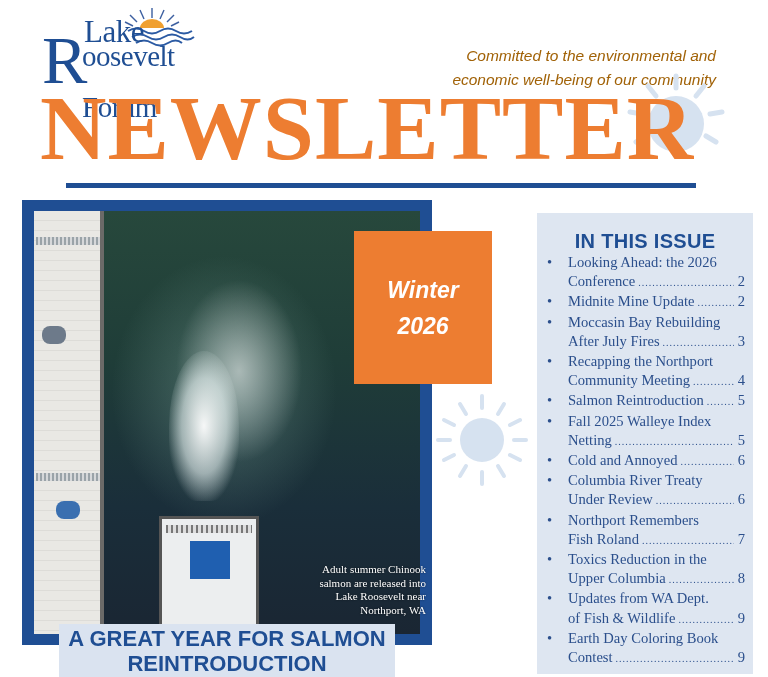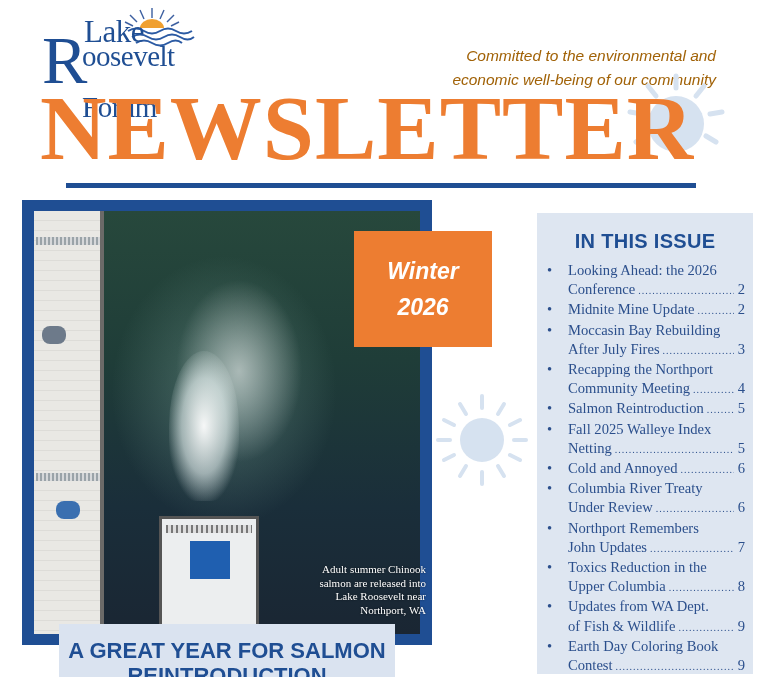--- a/index.html
+++ b/index.html
@@ -35,33 +35,33 @@
   .photo .spray { position: absolute; left: 135px; top: 140px; width: 70px; height: 150px; border-radius: 50% 50% 40% 40%; background: radial-gradient(ellipse at center, rgba(255,255,255,0.95), rgba(235,245,245,0.6) 45%, rgba(255,255,255,0) 75%); }
   .photo .dock { position: absolute; left: 0; top: 0; width: 70px; height: 423px; background: repeating-linear-gradient(180deg, #e9e8e4 0 9px, #dddcd8 9px 10px); border-right: 4px solid #6b6a68; }
   .photo .dock .grate { position: absolute; left: 2px; width: 64px; height: 8px; background: repeating-linear-gradient(90deg, #9aa3a8 0 2px, #d6d8da 2px 4px); }
   .photo .person { position: absolute; width: 24px; height: 18px; border-radius: 8px; background: #6d7a8a; }
   .photo .boat { position: absolute; left: 125px; top: 305px; width: 100px; height: 120px; background: #eceeef; border: 3px solid #555; }
   .photo .boat .blue { position: absolute; left: 28px; top: 22px; width: 40px; height: 38px; background: #1f5fb0; }
   .photo .boat .rail { position: absolute; left: 4px; top: 6px; width: 86px; height: 8px; background: repeating-linear-gradient(90deg, #777 0 2px, #ddd 2px 5px); }
   .caption { position: absolute; left: 302px; top: 563px; width: 124px; text-align: right; font-family: "Liberation Serif", serif; color: #ffffff; font-size: 11px; line-height: 13.5px; text-shadow: 0 0 2px rgba(0,0,0,0.6); }
 
   
-  .badge { position: absolute; left: 354px; top: 231px; width: 138px; height: 116px; background: #ed7d31; display: flex; flex-direction: column; align-items: center; justify-content: center; }
+  .badge { position: absolute; left: 354px; top: 231px; width: 138px; height: 153px; background: #ed7d31; display: flex; flex-direction: column; align-items: center; justify-content: center; }
   .badge span { display: block; color: #ffffff; font-weight: bold; font-style: italic; font-size: 23px; line-height: 36px; }
 
   
   .sun-mid { position: absolute; left: 432px; top: 390px; }
 
   
-  .headline { position: absolute; left: 59px; top: 624px; width: 336px; height: 53px; background: #dae3f0; text-align: center; color: #1f4e93; font-weight: bold; font-size: 22px; line-height: 25px; padding-top: 14px; }
+  .headline { position: absolute; left: 59px; top: 624px; width: 336px; height: 53px; background: #dae3f0; text-align: center; color: #1f4e93; font-weight: bold; font-size: 22px; line-height: 25px; padding-top: 2px; }
   .headline span { display: block; }
 
   
   .toc { position: absolute; left: 537px; top: 213px; width: 216px; height: 461px; background: #dee6f1; padding: 16px 0 0 0; }
-  .toc-title { text-align: center; color: #1f4e93; font-weight: bold; font-size: 20px; line-height: 24px; letter-spacing: 0.3px; margin-bottom: 8px; }
+  .toc-title { text-align: center; color: #1f4e93; font-weight: bold; font-size: 20px; line-height: 24px; letter-spacing: 0.3px; }
   .toc ul { list-style: none; padding: 0 8px 0 8px; }
   .toc li { position: relative; padding-left: 23px; font-family: "Liberation Serif", serif; color: #2b4f8c; font-size: 14.6px; line-height: 19.2px; }
   .toc li .bullet { position: absolute; left: 2px; top: 0; color: #2b4f8c; }
   .toc li .line { display: block; white-space: nowrap; overflow: hidden; }
   .toc li .last { display: flex; align-items: baseline; }
   .toc li .last .txt { white-space: nowrap; font-family: Liberation Serif, serif; }
   .toc li .last .dots { flex: 1; overflow: hidden; white-space: nowrap; margin: 0 4px 0 3px; letter-spacing: 1px; font-size: 10px; }
   .toc li .last .pg { white-space: nowrap; }
 </style>
 </head>
@@ -231,21 +231,21 @@
         <span class="last">
           <span class="txt">Under Review</span>
           <span class="dots">....................................................</span>
           <span class="pg">6</span>
         </span>
       </li>
       <li>
         <span class="bullet">•</span>
         <span class="line">Northport Remembers</span>
         <span class="last">
-          <span class="txt">John Updates</span>
+          <span class="txt">Fish Roland</span>
           <span class="dots">....................................................</span>
           <span class="pg">7</span>
         </span>
       </li>
       <li>
         <span class="bullet">•</span>
         <span class="line">Toxics Reduction in the</span>
         <span class="last">
           <span class="txt">Upper Columbia</span>
           <span class="dots">....................................................</span>

